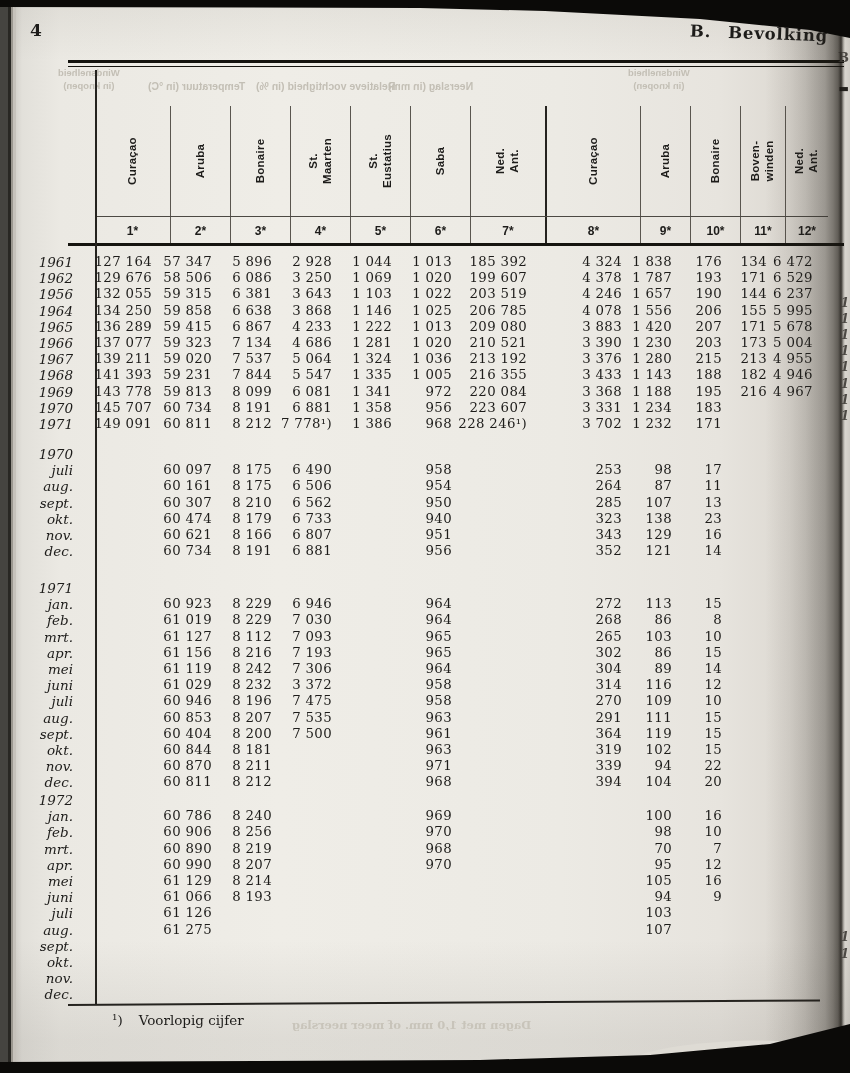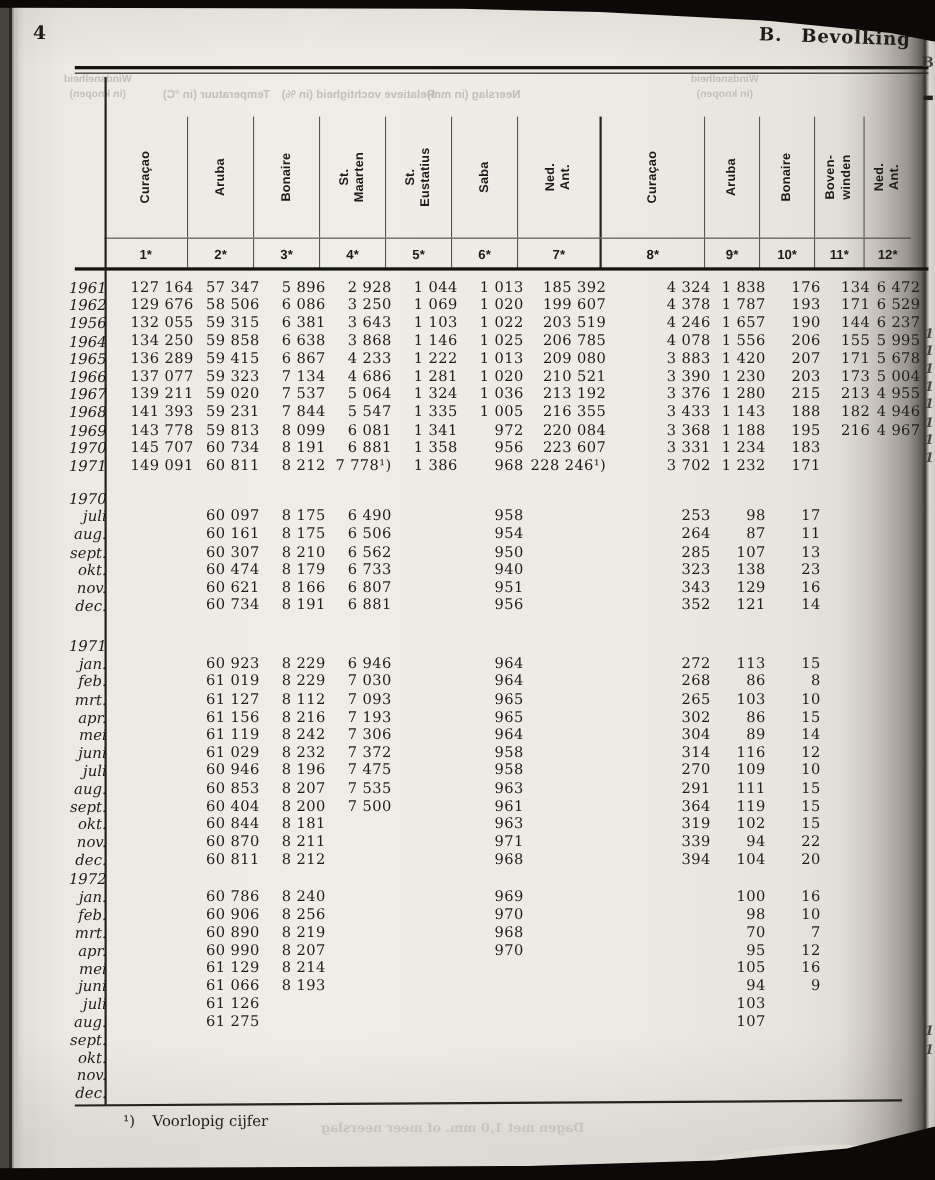--- a/index.html
+++ b/index.html
@@ -52,21 +52,21 @@
   .rot{position:absolute;left:50%;top:50%;transform:translate(-50%,-50%) rotate(-90deg);
     white-space:pre;text-align:center;line-height:1.18;
     font-family:"Liberation Sans",sans-serif;font-weight:700;font-size:11.5px;letter-spacing:.25px;}
   .nums-row{display:grid;grid-template-columns:75px 60px 60px 60px 60px 60px 75px 95px 50px 50px 45px 43px;
     height:27px;border-top:1px solid #4c4943;}
   .nums-row>div{display:flex;align-items:center;justify-content:center;border-left:1px solid #5a564f;
     font-family:"Liberation Sans",sans-serif;font-weight:700;font-size:12px;}
   .nums-row>div:first-child{border-left:none;}
   .nums-row>div:nth-child(8){border-left:2px solid #25231f;}
   
-  .tbody{position:absolute;left:32px;top:252px;width:808px;height:752px;}
+  .tbody{position:absolute;left:8px;top:252px;width:808px;height:752px;}
   .sec{position:absolute;left:0;width:808px;}
   .sec0{top:2px;} .sec1{top:194px;} .sec2{top:328px;} .sec3{top:540px;}
   .sec-label{height:16.2px;line-height:16.2px;width:75px;text-align:right;padding-right:10px;
     box-sizing:border-box;font-style:italic;font-size:13.5px;}
   .trow{display:grid;grid-template-columns:75px 75px 60px 60px 60px 60px 60px 75px 95px 50px 50px 45px 43px;
     height:16.2px;line-height:16.2px;}
   .rlabel{text-align:right;padding-right:10px;font-style:italic;font-size:13.5px;white-space:nowrap;}
   .cell{text-align:right;padding-right:6px;font-size:13.3px;letter-spacing:.35px;white-space:nowrap;}
   
   .footnote{position:absolute;left:112px;top:1012px;font-size:13.5px;}
@@ -560,21 +560,21 @@
     <div class="cell">14</div>
     <div class="cell"></div>
     <div class="cell"></div>
   </div>
 
   <div class="trow">
     <div class="rlabel">juni</div>
     <div class="cell"></div>
     <div class="cell">61 029</div>
     <div class="cell">8 232</div>
-    <div class="cell">7 372</div>
+    <div class="cell">3 372</div>
     <div class="cell"></div>
     <div class="cell">958</div>
     <div class="cell"></div>
     <div class="cell">314</div>
     <div class="cell">116</div>
     <div class="cell">12</div>
     <div class="cell"></div>
     <div class="cell"></div>
   </div>
 

